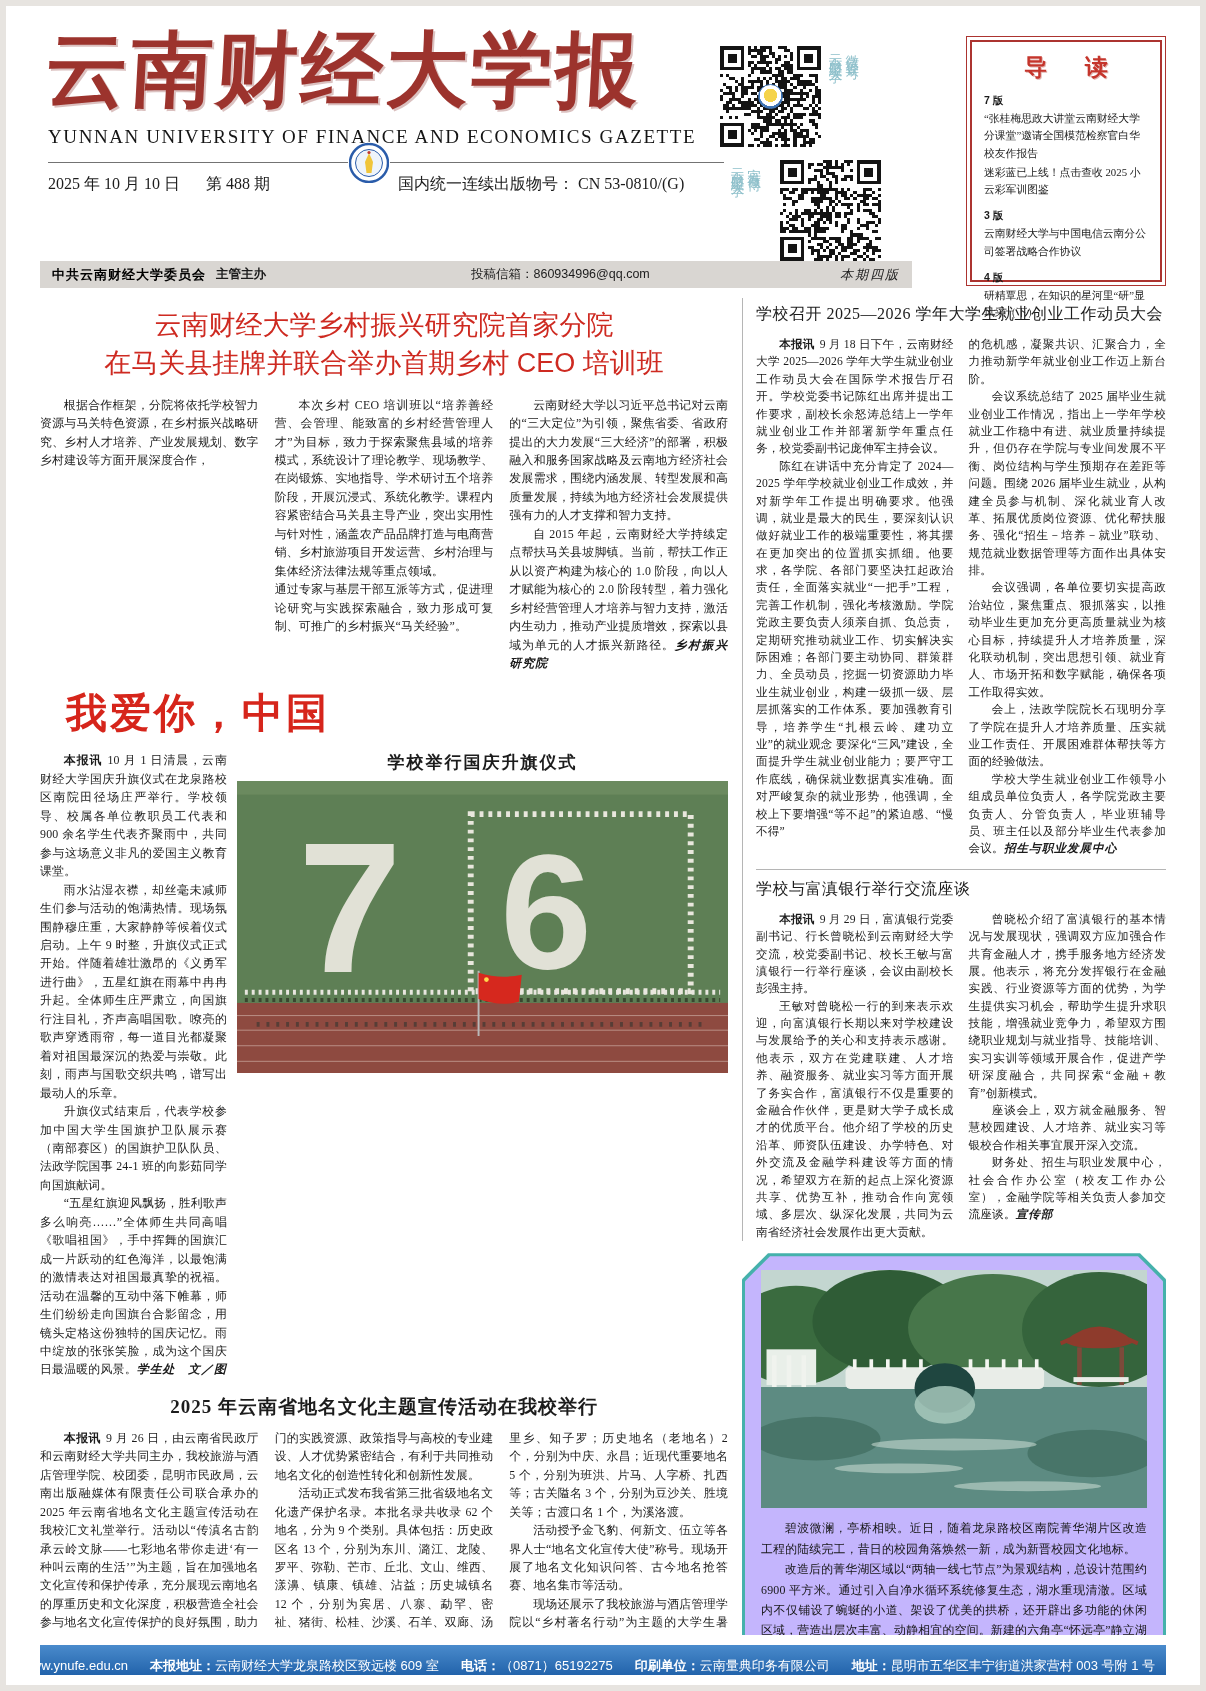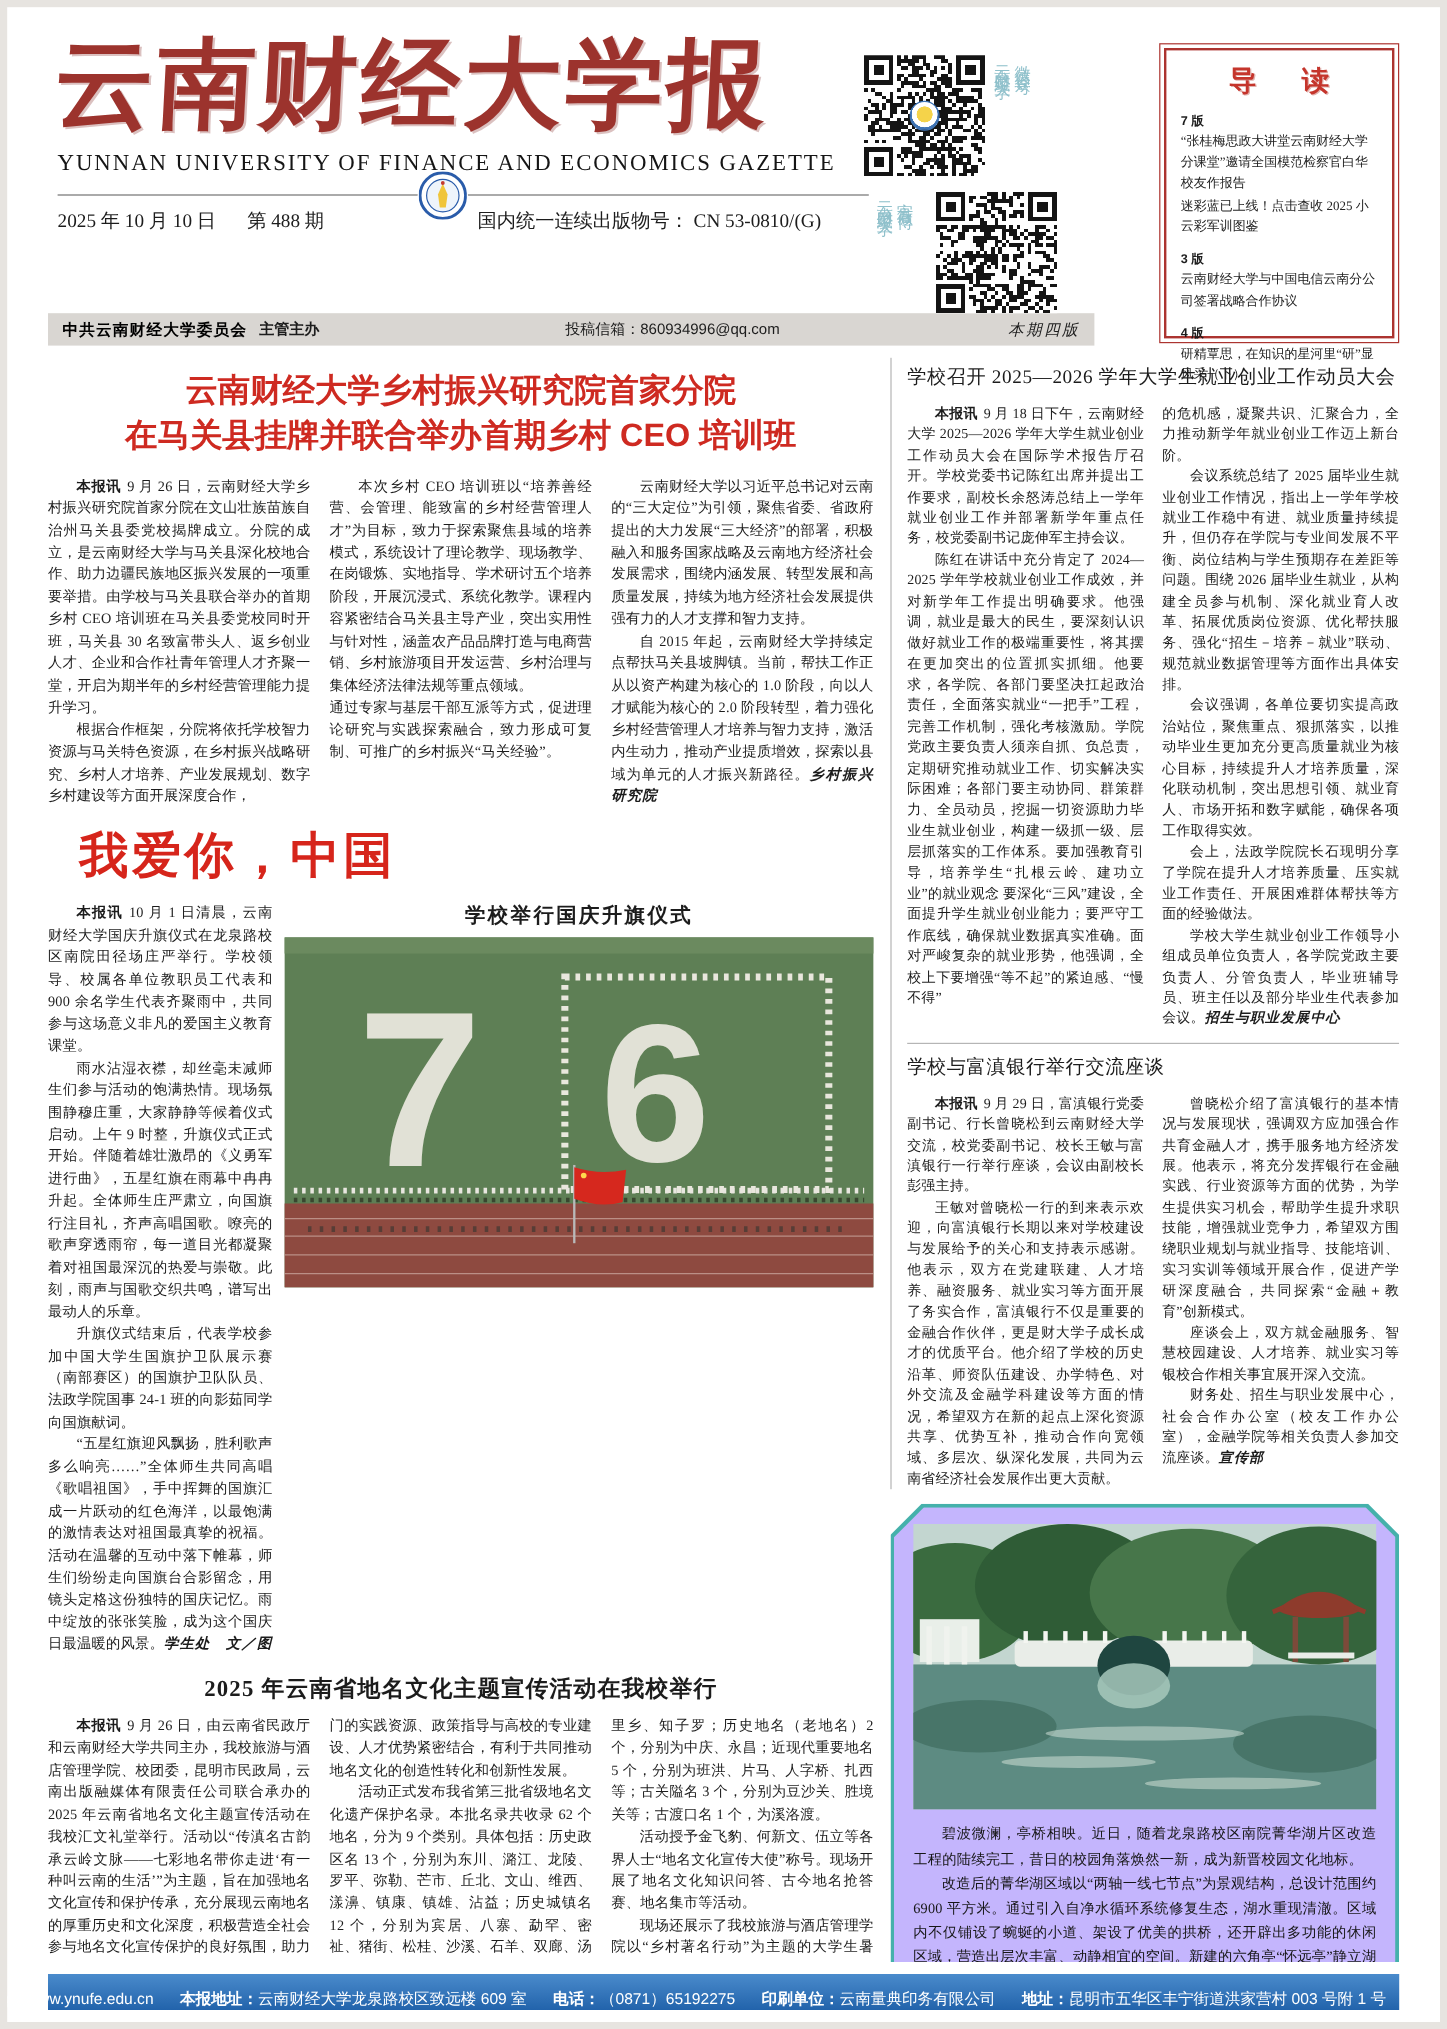--- a/index.html
+++ b/index.html
@@ -51,21 +51,21 @@
 
   
   main{flex:1;display:grid;grid-template-columns:688px 1fr;column-gap:14px;margin-top:6px;overflow:hidden}
 
   .p{font-size:11.9px;line-height:1.55;text-align:justify;margin:0;color:var(--ink);letter-spacing:.2px}
   .ind{text-indent:2em}
   .lede{font-weight:700;margin-right:5px}
   .byl{font-weight:700;letter-spacing:1px;font-style:italic}
 
   
-  .lead-title{color:var(--head-red);font-family:var(--sans);font-weight:700;font-size:27px;
+  .lead-title{color:var(--head-red);font-family:var(--sans);font-weight:400;font-size:27px;
     line-height:1.42;text-align:center;margin:8px 0 13px}
   .cols{display:flex;gap:16px}
   .cols .col{flex:1;min-width:0}
   .cols>.col+.col{}
 
   .flag-sec{margin-top:14px}
   .flag-title{color:#d6251b;font-family:var(--sans);font-weight:800;font-size:41px;
     letter-spacing:3px;margin:2px 0 10px 26px}
   .flag-row{display:flex;gap:10px}
   .flag-left{width:187px;flex:none}
@@ -1029,21 +1029,20 @@
 
     <section class="left-col">
 
       <article>
         <h1 class="lead-title">
           <span>云南财经大学乡村振兴研究院首家分院</span><br>
           <span>在马关县挂牌并联合举办首期乡村 CEO 培训班</span>
         </h1>
         <div class="cols">
           <div class="col">
-            <p class="p ind"><b class="lede">本报讯</b><span>9 月 26 日，云南财经大学乡村振兴研究院首家分院在文山壮族苗族自治州马关县委党校揭牌成立。分院的成立，是云南财经大学与马关县深化校地合作、助力边疆民族地区振兴发展的一项重要举措。由学校与马关县联合举办的首期乡村 CEO 培训班在马关县委党校同时开班，马关县 30 名致富带头人、返乡创业人才、企业和合作社青年管理人才齐聚一堂，开启为期半年的乡村经营管理能力提升学习。</span></p>
             <p class="p ind">根据合作框架，分院将依托学校智力资源与马关特色资源，在乡村振兴战略研究、乡村人才培养、产业发展规划、数字乡村建设等方面开展深度合作，</p>
           </div>
           <div class="col">
             <p class="p ind">本次乡村 CEO 培训班以“培养善经营、会管理、能致富的乡村经营管理人才”为目标，致力于探索聚焦县域的培养模式，系统设计了理论教学、现场教学、在岗锻炼、实地指导、学术研讨五个培养阶段，开展沉浸式、系统化教学。课程内容紧密结合马关县主导产业，突出实用性与针对性，涵盖农产品品牌打造与电商营销、乡村旅游项目开发运营、乡村治理与集体经济法律法规等重点领域。</p>
             <p class="p">通过专家与基层干部互派等方式，促进理论研究与实践探索融合，致力形成可复制、可推广的乡村振兴“马关经验”。</p>
           </div>
           <div class="col">
             <p class="p ind">云南财经大学以习近平总书记对云南的“三大定位”为引领，聚焦省委、省政府提出的大力发展“三大经济”的部署，积极融入和服务国家战略及云南地方经济社会发展需求，围绕内涵发展、转型发展和高质量发展，持续为地方经济社会发展提供强有力的人才支撑和智力支持。</p>
             <p class="p ind"><span>自 2015 年起，云南财经大学持续定点帮扶马关县坡脚镇。当前，帮扶工作正从以资产构建为核心的 1.0 阶段，向以人才赋能为核心的 2.0 阶段转型，着力强化乡村经营管理人才培养与智力支持，激活内生动力，推动产业提质增效，探索以县域为单元的人才振兴新路径。</span><span class="byl">乡村振兴研究院</span></p>
           </div>

